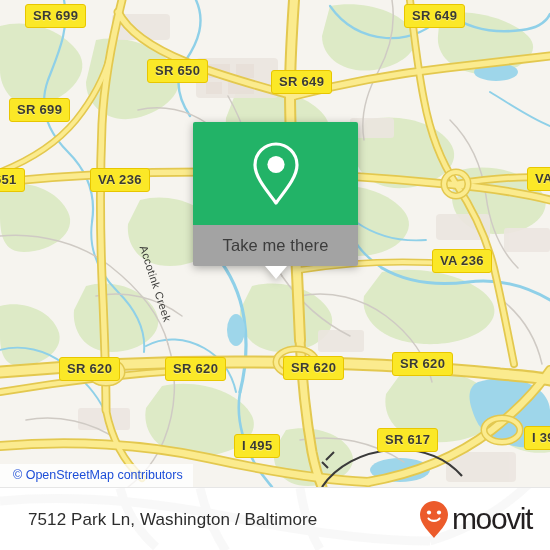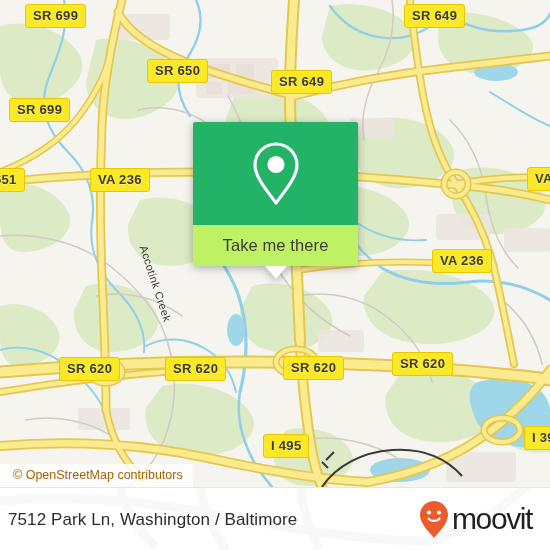--- a/index.html
+++ b/index.html
@@ -39,42 +39,42 @@
     white-space:nowrap;
     letter-spacing:.4px;
     transform-origin:left top;
   }
 
   
   .attrib{
     position:absolute;
     left:0;bottom:0;
     background:rgba(255,255,255,.78);
-    color:#a16207;
+    color:#1d4ed8;
     font-size:12.5px;
     padding:4px 10px 5px 13px;
     white-space:nowrap;
   }
 
   
   .popup{
     position:absolute;
     left:193px;top:122px;
     width:165px;
     filter:drop-shadow(0 2px 4px rgba(0,0,0,.30));
   }
   .popup-head{
     background:#22b367;
     height:103px;
     display:flex;align-items:center;justify-content:center;
     border-radius:2px 2px 0 0;
   }
   .popup-head svg{display:block;}
   .popup-body{
-    background:#bef264;
+    background:#a3a3a3;
     height:41px;
     display:flex;align-items:center;justify-content:center;
     border-radius:0 0 2px 2px;
     position:relative;
   }
   .popup-label{
     font-size:16.5px;
     color:#3c3c3c;
     letter-spacing:.1px;
   }
@@ -94,21 +94,21 @@
     width:550px;height:63px;
     background:#fff;
     border-top:1px solid #e6e6e6;
     overflow:hidden;
   }
   .footer-bg{position:absolute;left:0;top:-487px;width:550px;height:550px;opacity:.12;pointer-events:none;}
   .footer-inner{
     position:relative;
     width:100%;height:100%;
     display:flex;align-items:center;justify-content:space-between;
-    padding:0 18px 0 8px;
+    padding:0 18px 0 28px;
     box-sizing:border-box;
   }
   .footer-title{
     font-size:17px;
     color:#2d2d2d;
     white-space:nowrap;
     letter-spacing:.1px;
   }
   .brand{display:flex;align-items:center;gap:3px;}
   .brand-word{
@@ -281,21 +281,22 @@
     <div class="shield" style="left:9px;top:98px;">SR 699</div>
     <div class="shield" style="left:271px;top:70px;">SR 649</div>
     <div class="shield" style="left:-14px;top:168px;">651</div>
     <div class="shield" style="left:90px;top:168px;">VA 236</div>
     <div class="shield" style="left:527px;top:167px;">VA 2</div>
     <div class="shield" style="left:432px;top:249px;">VA 236</div>
     <div class="shield" style="left:59px;top:357px;">SR 620</div>
     <div class="shield" style="left:165px;top:357px;">SR 620</div>
     <div class="shield" style="left:283px;top:356px;">SR 620</div>
     <div class="shield" style="left:392px;top:352px;">SR 620</div>
-    <div class="shield" style="left:263px;top:434px;text-align:center;">I 495</div>
+    <div class="shield" style="left:234px;top:434px;text-align:center;">I 495</div>
+    <div class="shield" style="left:377px;top:428px;">SR 617</div>
     <div class="shield" style="left:524px;top:426px;">I 395</div>
 
     <div class="creek-label" style="left:149px;top:244px;transform:rotate(72deg);">Accotink Creek</div>
 
     <div class="popup">
       <div class="popup-head">
         <svg width="58" height="70" viewBox="0 0 58 70">
           <path d="M29,5 C17.4,5 8,14.4 8,26 C8,39 22,54 29,64 C36,54 50,39 50,26 C50,14.4 40.6,5 29,5 Z" fill="none" stroke="#ffffff" stroke-width="3.2" stroke-linejoin="round"></path>
           <circle cx="29" cy="25.5" r="8.6" fill="#ffffff"></circle>
         </svg>

